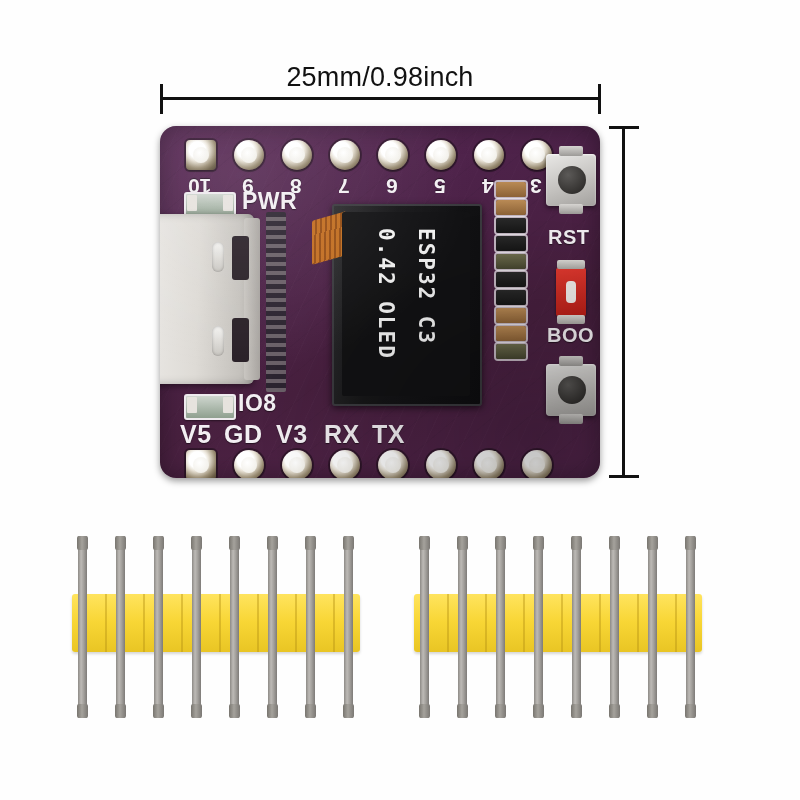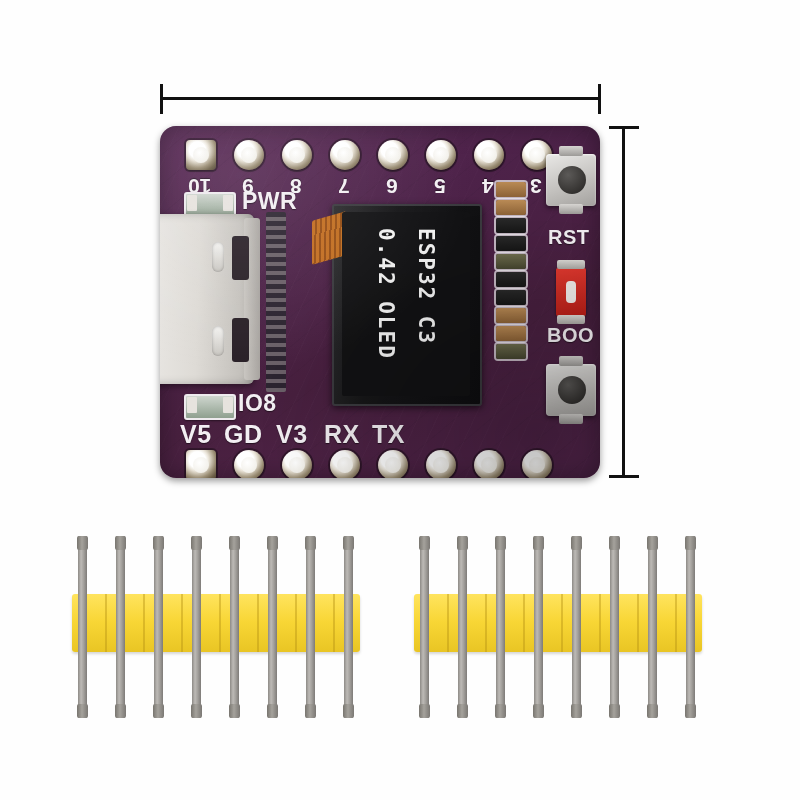--- a/index.html
+++ b/index.html
@@ -126,20 +126,21 @@
   .hdr .body{position:absolute;height:58px;
        background:linear-gradient(180deg,#ffe45e 0%,#f8d635 48%,#e9c524 100%);
        border-radius:3px;box-shadow:0 2px 3px rgba(0,0,0,.16);}
   .hdr .seg{position:absolute;top:0;width:2px;height:58px;background:rgba(180,146,20,.42);}
 </style>
 </head>
 <body>
 
 <div class="stage">
 
+  <div class="dim-top-label">25mm/0.98inch</div>
   <div class="dim-top-line"></div>
   <div class="dim-top-cap-l"></div>
   <div class="dim-top-cap-r"></div>
 
   <div class="dim-right-line"></div>
   <div class="dim-right-cap-t"></div>
   <div class="dim-right-cap-b"></div>
   <div class="dim-right-label">20mm/0.78inch</div>
 
   <div class="pcb">

